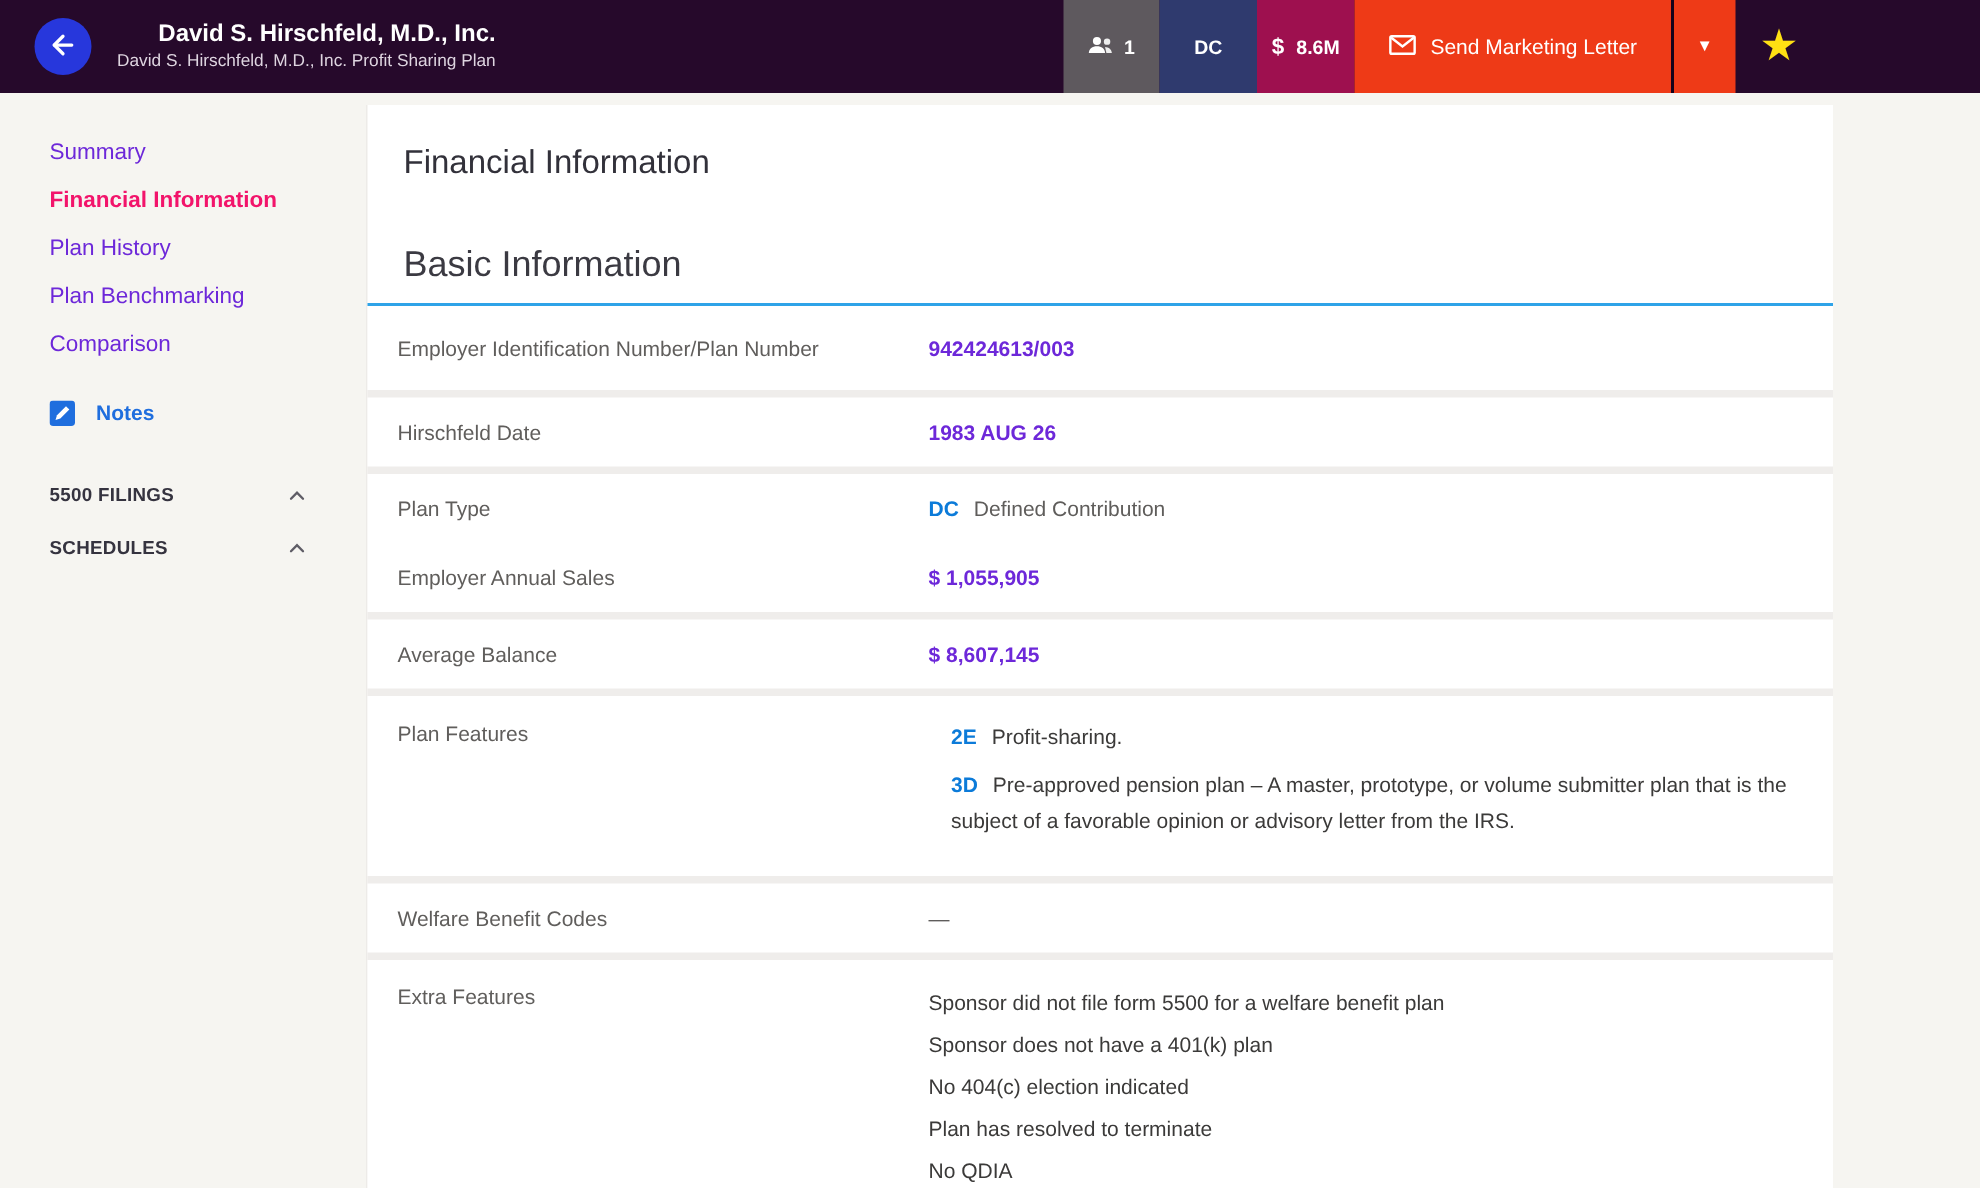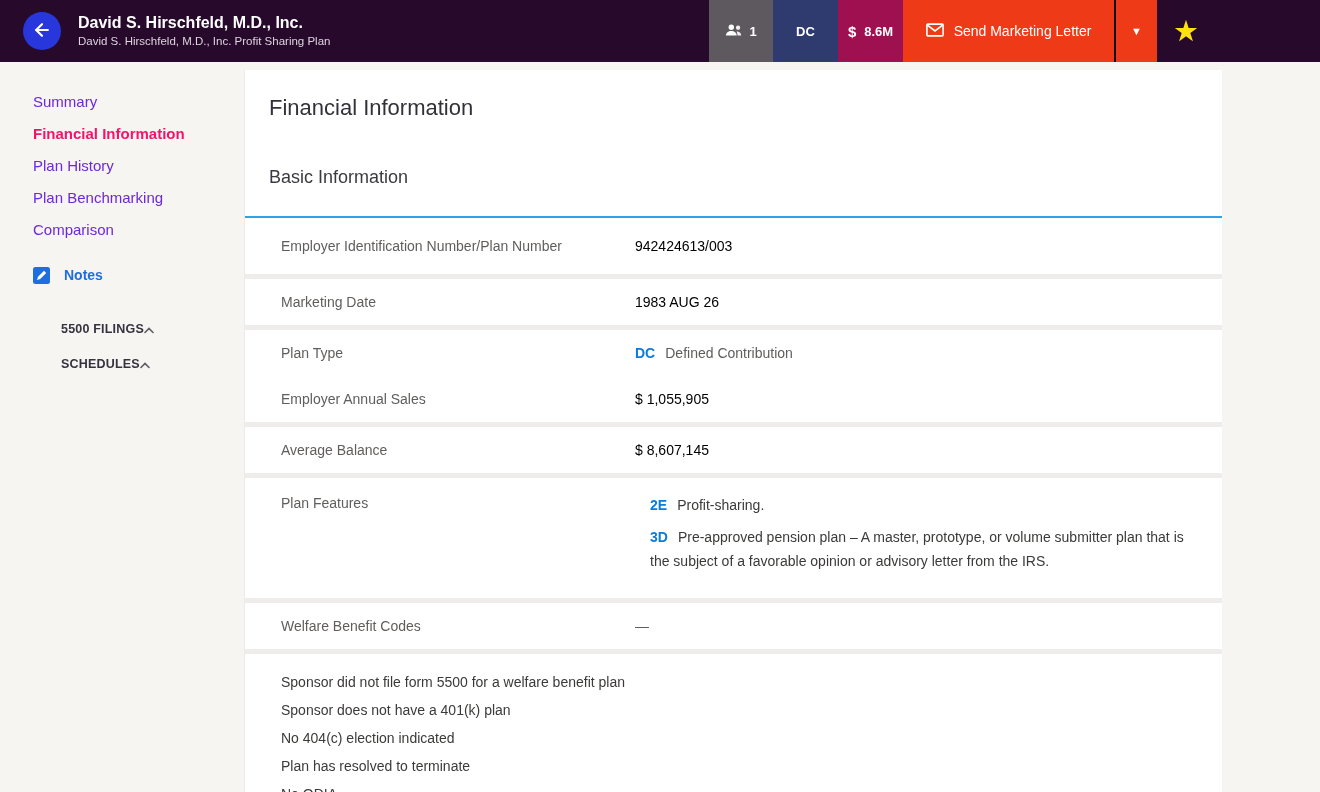--- a/index.html
+++ b/index.html
@@ -13,21 +13,21 @@
   
   .header {
     height:62px; background:#26092b; display:flex; align-items:stretch;
   }
   .back-btn {
     width:38px; height:38px; border-radius:50%; background:#2737dc;
     border:none; color:#fff; margin:12px 0 0 23px; cursor:pointer;
     display:flex; align-items:center; justify-content:center; flex:0 0 auto;
   }
   .title-block { margin-left:17px; display:flex; flex-direction:column; justify-content:center; }
-  .app-title { color:#ffffff; font-size:16px; font-weight:700; line-height:20px; }
+  .app-title { color:#ffffff; font-size:16px; font-weight:700; line-height:20px;text-align:right; }
   .app-subtitle { color:#ded5e0; font-size:11.5px; line-height:16px; }
   .header-spacer { flex:1; }
   .badge {
     display:flex; align-items:center; justify-content:center; gap:6px;
     color:#fff; font-size:13px; font-weight:600;
   }
   .badge-people { width:64px; background:#5e595e; }
   .badge-dc { width:65px; background:#2f3a6e; }
   .badge-money { width:65px; background:#9e104f; }
   .badge-money .dollar { font-weight:700; font-size:15px; margin-right:2px; }
@@ -54,55 +54,54 @@
   .sidebar { width:244px; flex:0 0 244px; padding:30px 0 0 33px; }
   .nav-item {
     font-size:15px; color:#6d28d9; margin-bottom:13px; line-height:19px; cursor:pointer;
   }
   .nav-item.active { color:#f2146b; font-weight:700; }
   .notes-row {
     margin-top:28px; display:flex; gap:14px; cursor:pointer;
   }
   .notes-label { color:#1f6ede; font-size:14px; font-weight:600; }
   .side-section {
-    margin-top:0; width:170px; display:flex; align-items:center; justify-content:flex-start;
+    margin-top:0; width:170px; display:flex; align-items:center; justify-content:space-between;
     cursor:pointer;
-    margin-left:28px;
   }
   .side-section.first { margin-top:32px; }
   .side-section + .side-section { margin-top:17px; }
   .side-section-label {
     font-size:12.5px; font-weight:700; color:#35333f; letter-spacing:.2px;
   }
   .chev { flex:0 0 auto; }
 
   
   .main { flex:1; padding:8px 98px 0 0; display:flex; }
   .panel {
     width:978px; background:#ffffff; display:flex; flex-direction:column;
     border-left:1px solid #edebe8;
   }
   .panel h1 {
     font-size:22px; font-weight:400; color:#32313a; padding:24px 24px 0 24px; line-height:28px;
   }
   .panel h2 {
-    font-size:18px; font-weight:400; color:#3b3a42; margin-top:44px;
-    padding:0 24px 28px 24px; border-bottom:2px solid #2ea3e8; line-height:22px;
+    font-size:24px; font-weight:400; color:#3b3a42; margin-top:44px;
+    padding:0 24px 14px 24px; border-bottom:2px solid #2ea3e8; line-height:22px;
   }
   .rows { flex:1; background:#efedeb; display:flex; flex-direction:column; }
   .row {
     background:#ffffff; display:flex; align-items:flex-start;
-    padding:13px 36px; margin-bottom:5px; font-size:14px;
+    padding:13px 20px; margin-bottom:5px; font-size:14px;
   }
   .row.tall { padding-top:18px; padding-bottom:18px; }
   .row.group-end { margin-bottom:0; }
   .row.features { padding-top:15px; padding-bottom:25px; }
   .row.last { margin-bottom:0; flex:1; padding-top:14px; }
   .row-label { width:354px; flex:0 0 354px; color:#605e5c; line-height:20px; }
-  .row-value { color:#000000; font-weight:400; line-height:20px; }
+  .row-value { color:#6d28d9; font-weight:700; line-height:20px; }
   .row-value.muted { font-weight:400; color:#5f5d5b; }
   .code { color:#0c7bd9; font-weight:700; margin-right:10px; }
   .code-line { line-height:24px; margin-bottom:8px; max-width:575px; color:#3b3a39;margin-left:15px; }
   .code-line:last-child { margin-bottom:0; }
   .feature-list div { line-height:28px; color:#3b3a39; }
 </style>
 </head>
 <body>
 
 <header class="header">
@@ -201,21 +200,21 @@
       <h2>Basic Information</h2>
 
       <div class="rows">
 
         <div class="row tall">
           <div class="row-label">Employer Identification Number/Plan Number</div>
           <div class="row-value">942424613/003</div>
         </div>
 
         <div class="row">
-          <div class="row-label">Marketing Date</div>
+          <div class="row-label">Hirschfeld Date</div>
           <div class="row-value">1983 AUG 26</div>
         </div>
 
         <div class="row group-end">
           <div class="row-label">Plan Type</div>
           <div class="row-value muted">
             <span class="code">DC</span><span>Defined Contribution</span>
           </div>
         </div>
 
@@ -240,20 +239,21 @@
             </div>
           </div>
         </div>
 
         <div class="row">
           <div class="row-label">Welfare Benefit Codes</div>
           <div class="row-value muted">—</div>
         </div>
 
         <div class="row last">
+          <div class="row-label">Extra Features</div>
           <div class="row-value muted feature-list">
             <div>Sponsor did not file form 5500 for a welfare benefit plan</div>
             <div>Sponsor does not have a 401(k) plan</div>
             <div>No 404(c) election indicated</div>
             <div>Plan has resolved to terminate</div>
             <div>No QDIA</div>
           </div>
         </div>
 
       </div>

